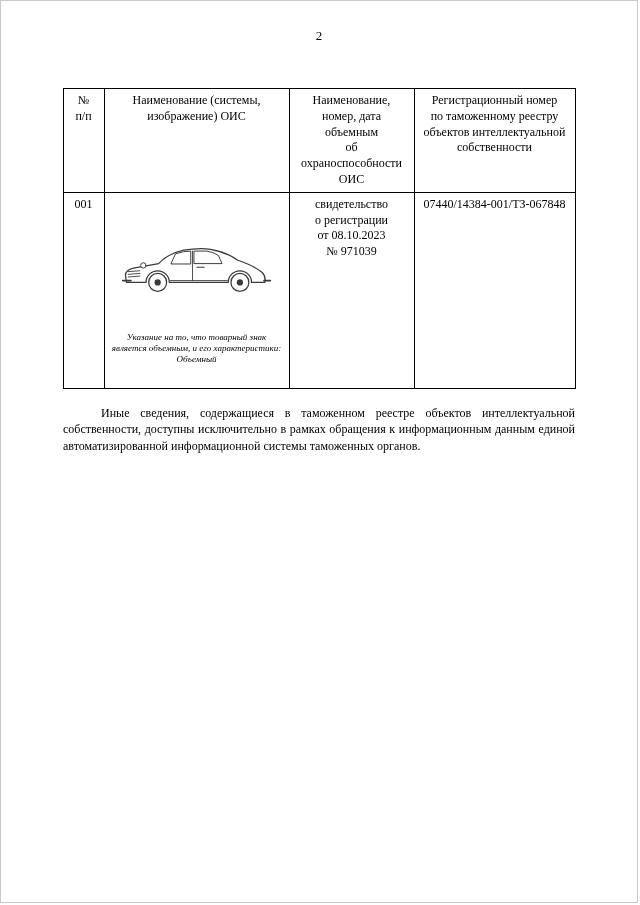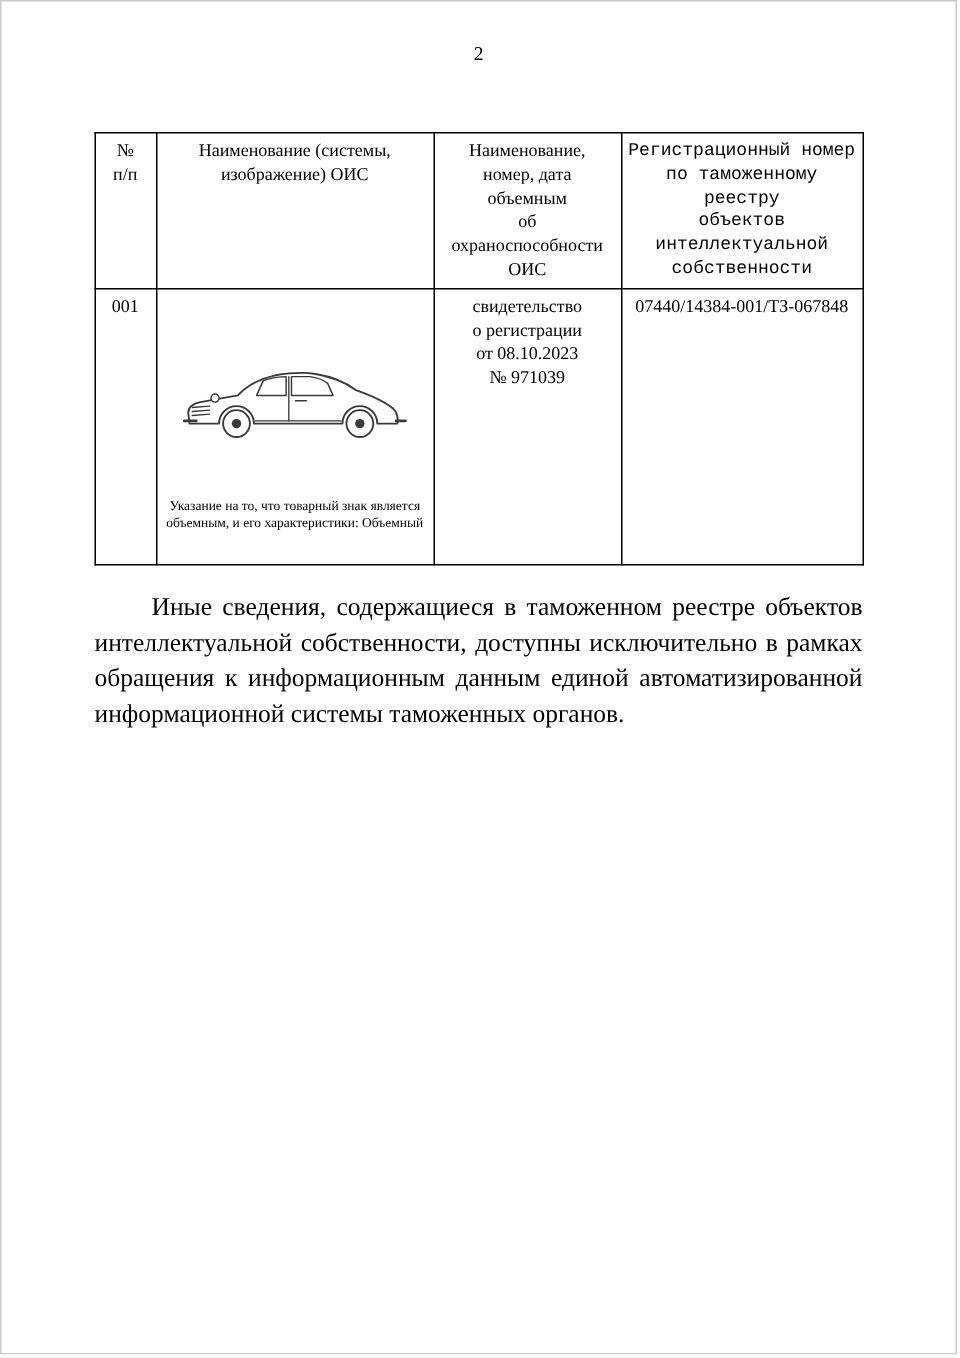--- a/index.html
+++ b/index.html
@@ -40,48 +40,49 @@
   }
   table.reg-table th {
     font-size: 12px;
     line-height: 1.32;
     height: 94px;
     box-sizing: border-box;
   }
   .col-num  { width: 41px; }
   .col-ois  { width: 185px; }
   .col-doc  { width: 125px; }
-  .col-reg  { width: 161px; font-family: Liberation Mono, monospace; }
+  .col-reg  { width: 161px; }
   td.cell-num,
   td.cell-doc,
   td.cell-reg {
     font-size: 12px;
     line-height: 1.3;
   }
   td.cell-ois {
     padding: 2px 4px 3px 4px;
     height: 104px;
     box-sizing: border-box;
+    font-style: italic;
   }
   .car-figure {
     width: 152px;
     margin: 2px auto 0 auto;
   }
   .car-figure svg { display: block; width: 152px; height: auto; }
   .car-caption {
     font-size: 9px;
     line-height: 1.25;
     max-width: 172px;
     margin: 2px auto 0 auto;
     white-space: normal;
   }
   p.body-text {
     width: 512px;
     margin: 16px auto 16px auto;
-    font-size: 17px;
+    font-size: 12px;
     line-height: 1.38;
     text-align: justify;
     text-indent: 38px;
   }
 </style>
 </head>
 <body>
 
 <div class="page">
 

